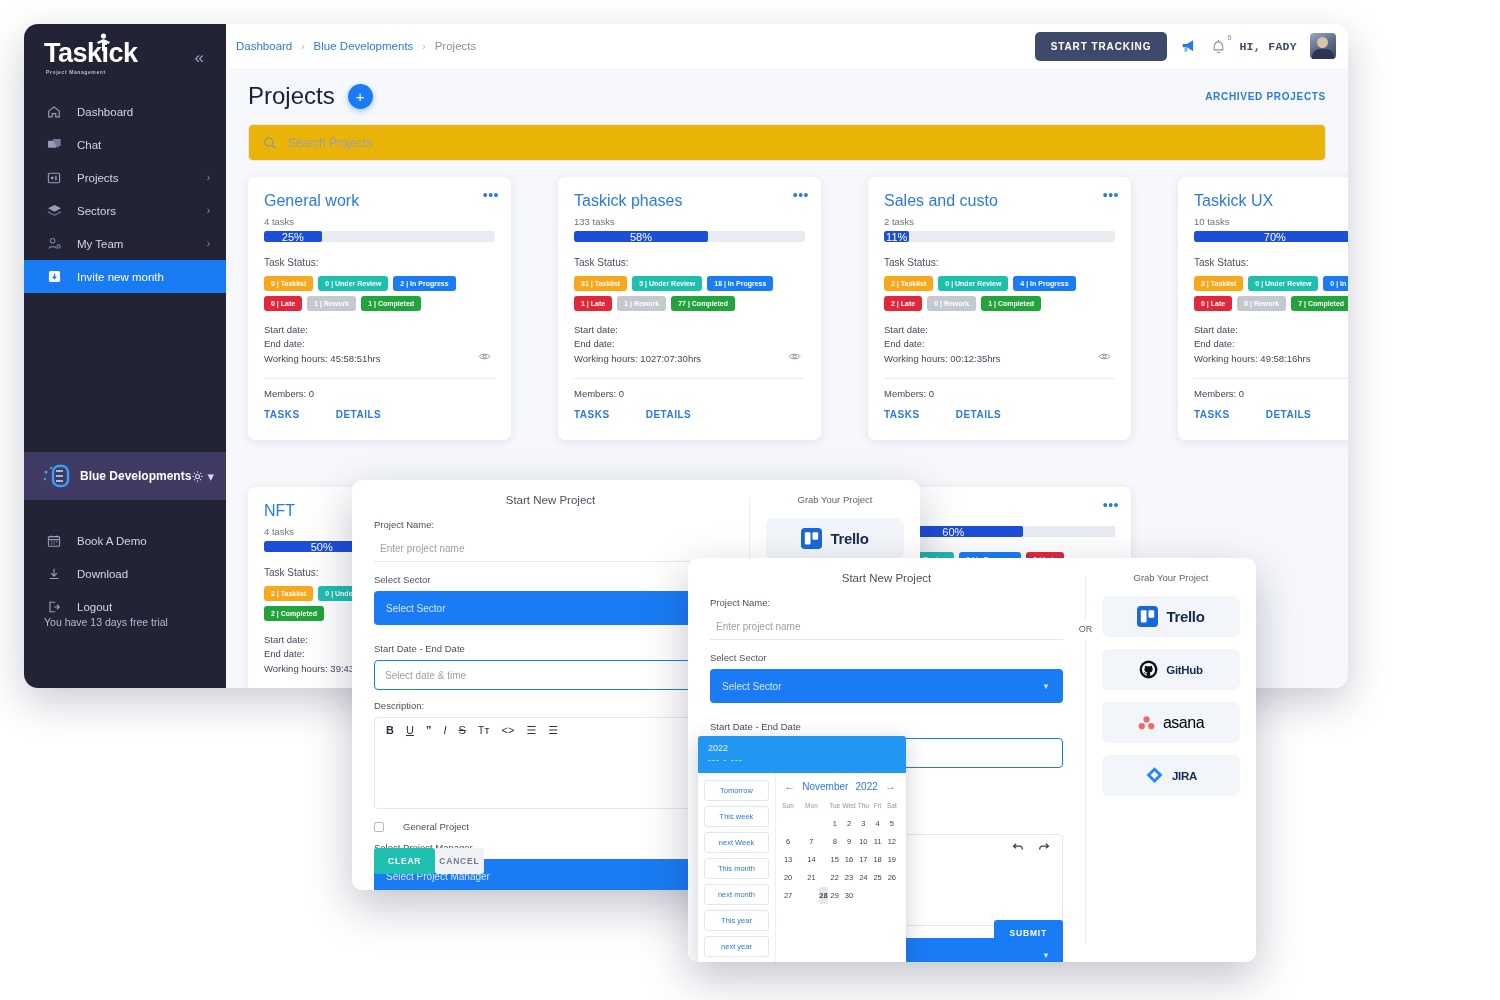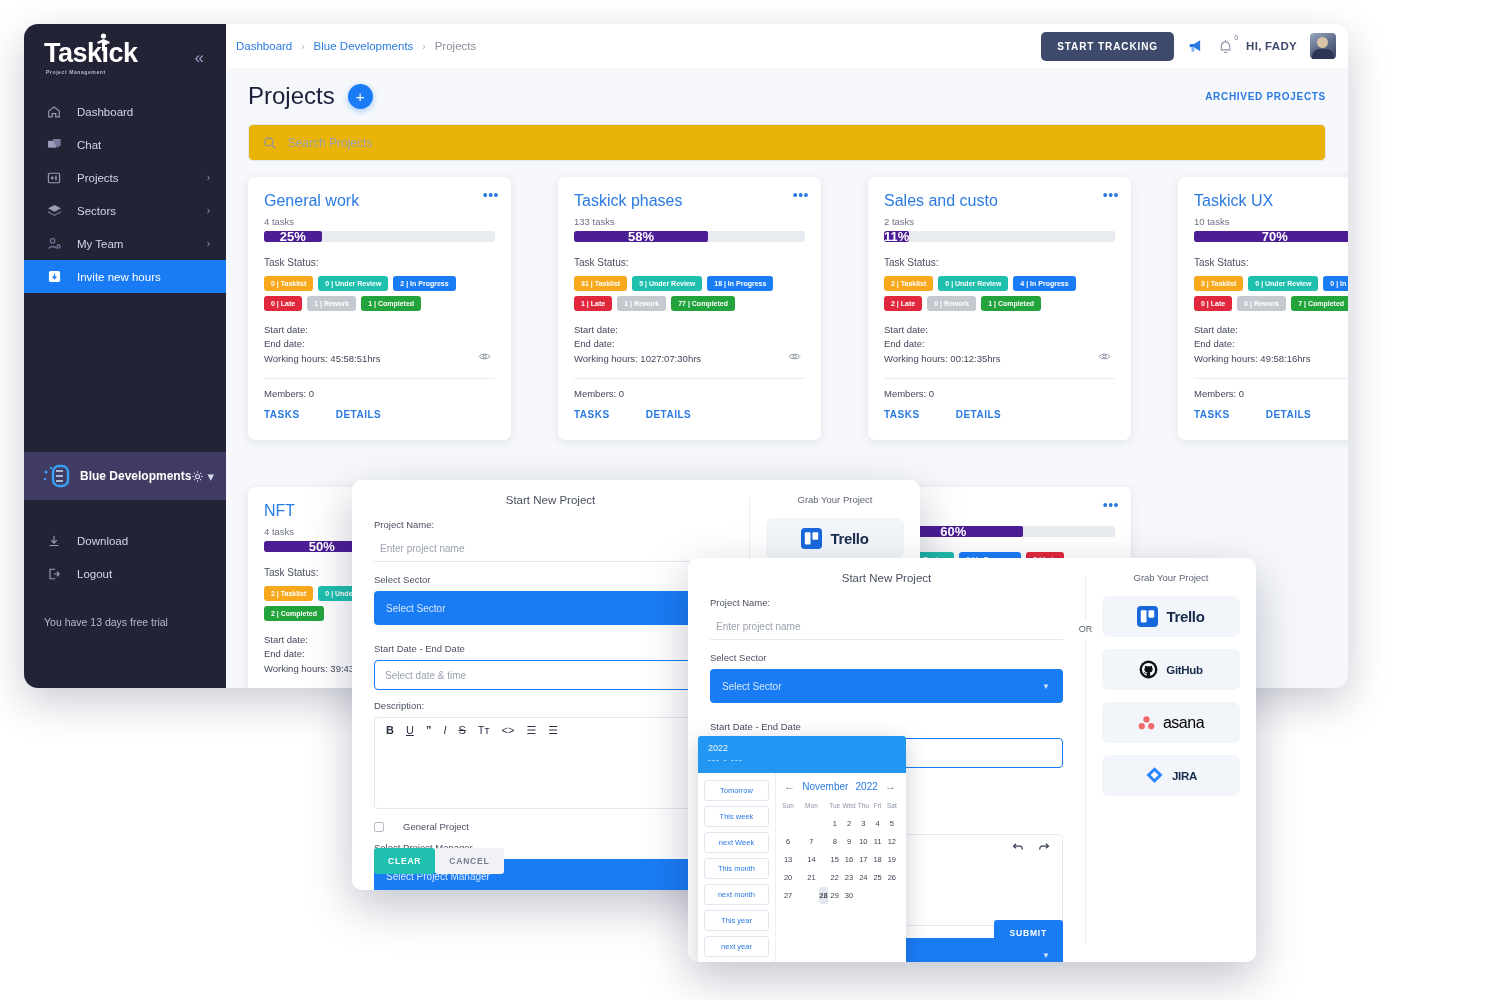--- a/index.html
+++ b/index.html
@@ -110,21 +110,21 @@
   .track-btn {
     background: #3d4a6b; color: #fff; border: none;
     font-size: 10px; font-weight: 700; letter-spacing: .9px;
     padding: 9px 16px; border-radius: 5px; cursor: pointer;
   }
   .icon-btn { position: relative; cursor: pointer; display:flex; align-items:center;}
   .badge0 {
     position: absolute; top: -4px; right: -5px;
     font-size: 7px; color: #6b7189;
   }
-  .hi-user { font-size: 11.5px; font-weight: 700; color: #3d4a6b; letter-spacing: .3px;}
+  .hi-user { font-size: 11.5px; font-weight: 700; color: #3d4a6b; letter-spacing: .3px; font-family: Liberation Mono, monospace;}
   .avatar {
     width: 26px; height: 26px; border-radius: 4px;
     background: linear-gradient(150deg,#9aa7c0 0%,#5d6b8a 50%,#37425c 100%);
     overflow:hidden; position:relative; cursor:pointer;
   }
   .avatar::after{
     content:""; position:absolute; left:7px; top:4px; width:11px; height:11px;
     border-radius:50%; background:#d8c3a8;
   }
   .avatar::before{
@@ -181,22 +181,22 @@
   .card-title {
     font-size: 16px; color: #2a7ae2; font-weight: 400;
     margin-bottom: 6px;
   }
   .task-count { font-size: 9.5px; color: #6c7280; margin-bottom: 4px; }
   .progress-track {
     height: 11px; background: #e8ecf1; border-radius: 2px;
     overflow: hidden; margin-bottom: 15px;
   }
   .progress-fill {
-    height: 100%; background: #4c1d95; color: #fff;
-    font-size: 13px; font-weight: 700;
+    height: 100%; background: #1d4ed8; color: #fff;
+    font-size: 11px; font-weight: 400;
     display: flex; align-items: center; justify-content: center;
     border-radius: 2px;
   }
   .status-label { font-size: 10px; color: #4a5060; margin-bottom: 8px; font-weight: 400;}
   .chips { display: flex; flex-wrap: wrap; gap: 5px; margin-bottom: 12px; }
   .chip {
     font-size: 7px; font-weight: 700; color: #fff;
     padding: 4px 7px; border-radius: 3px; white-space: nowrap;
   }
   .c-tasklist { background: #f7a81b; }
@@ -279,21 +279,21 @@
     position: absolute; left: 22px; bottom: 16px;
     display: flex; align-items: center;
   }
   .btn-clear {
     background: #20c0b0; color: #fff; border: none; font-size: 8.5px;
     font-weight: 700; letter-spacing: .8px; padding: 8px 14px;
     border-radius: 3px; cursor: pointer;
   }
   .btn-cancel {
     background: #f0f2f6; color: #737a8c; border: none; font-size: 8.5px;
-    font-weight: 700; letter-spacing: .8px; padding: 8px 14px;
+    font-weight: 700; letter-spacing: .8px; padding: 8px 4px;
     border-radius: 3px; cursor: pointer;
   }
   .btn-submit {
     position: absolute; right: 22px; bottom: 16px;
     background: #1a7cf5; color: #fff; border: none; font-size: 8.5px;
     font-weight: 700; letter-spacing: .8px; padding: 8px 16px;
     border-radius: 3px; cursor: pointer;
   }
 
   .or-divider {
@@ -438,21 +438,21 @@
         <span class="chev">›</span>
       </div>
 
       <div class="nav-item active">
         <span class="ico">
           <svg width="13" height="13" viewBox="0 0 14 14">
             <rect x="1" y="1" width="12" height="12" rx="2" fill="#fff"></rect>
             <path d="M7 4 V9 M5 7 L7 9.2 L9 7" stroke="#1a7cf5" stroke-width="1.3" fill="none"></path>
           </svg>
         </span>
-        <span>Invite new hours</span>
+        <span>Invite new month</span>
       </div>
     </nav>
 
     <div class="org-row">
       <svg class="org-logo" viewBox="0 0 30 26">
         <circle cx="4" cy="9" r="1.6" fill="#3aa0f5"></circle>
         <circle cx="3" cy="16" r="1.2" fill="#3aa0f5"></circle>
         <circle cx="9" cy="5" r="1.2" fill="#3aa0f5"></circle>
         <rect x="11" y="3" width="15" height="20" rx="6" fill="none" stroke="#39a2f6" stroke-width="2.4"></rect>
         <path d="M14 8 H21 M14 13 H21 M14 18 H21" stroke="#cfe3fb" stroke-width="1.6"></path>
@@ -461,20 +461,30 @@
       <div class="org-gear">
         <svg width="13" height="13" viewBox="0 0 14 14" fill="none" stroke="#dcdded" stroke-width="1.1">
           <circle cx="7" cy="7" r="2.2"></circle>
           <path d="M7 1.4 V3 M7 11 V12.6 M1.4 7 H3 M11 7 H12.6 M3.1 3.1 L4.2 4.2 M9.8 9.8 L10.9 10.9 M10.9 3.1 L9.8 4.2 M4.2 9.8 L3.1 10.9"></path>
         </svg>
         <span>▾</span>
       </div>
     </div>
 
     <div class="nav-lower">
+      <div class="nav-item">
+        <span class="ico">
+          <svg width="14" height="14" viewBox="0 0 16 16" fill="none" stroke="#b9bcd6" stroke-width="1.2">
+            <rect x="1.6" y="3" width="12.8" height="11" rx="1.2"></rect>
+            <path d="M1.6 6.4 H14.4 M4.6 1.6 V4 M11.4 1.6 V4"></path>
+            <path d="M4.4 9 H6 M7.4 9 H9 M10.4 9 H12 M4.4 11.4 H6 M7.4 11.4 H9" stroke-width="1"></path>
+          </svg>
+        </span>
+        <span>Book A Demo</span>
+      </div>
       <div class="nav-item">
         <span class="ico">
           <svg width="14" height="14" viewBox="0 0 16 16" fill="none" stroke="#b9bcd6" stroke-width="1.3">
             <path d="M8 2 V10 M4.8 7 L8 10.4 L11.2 7 M3 13.2 H13"></path>
           </svg>
         </span>
         <span>Download</span>
       </div>
       <div class="nav-item">
         <span class="ico">

